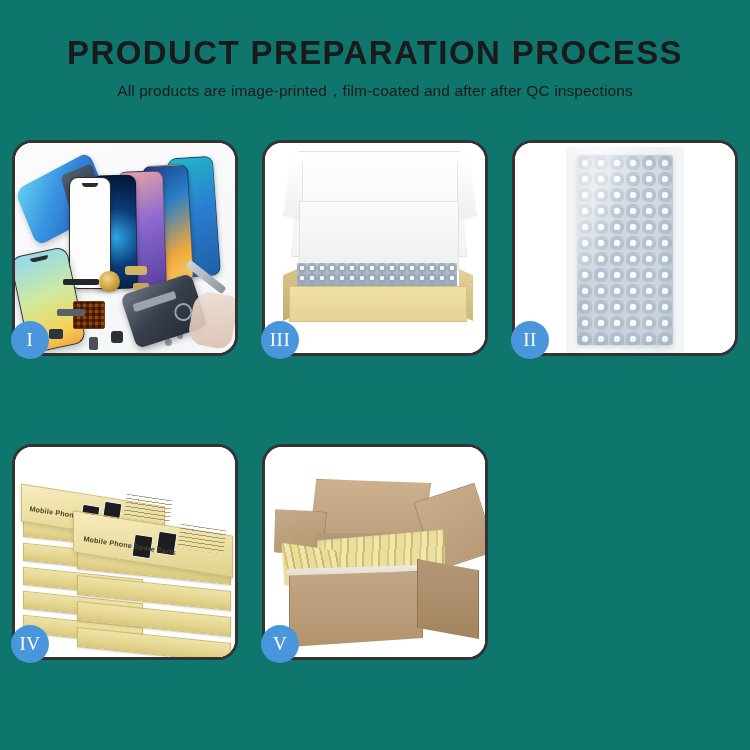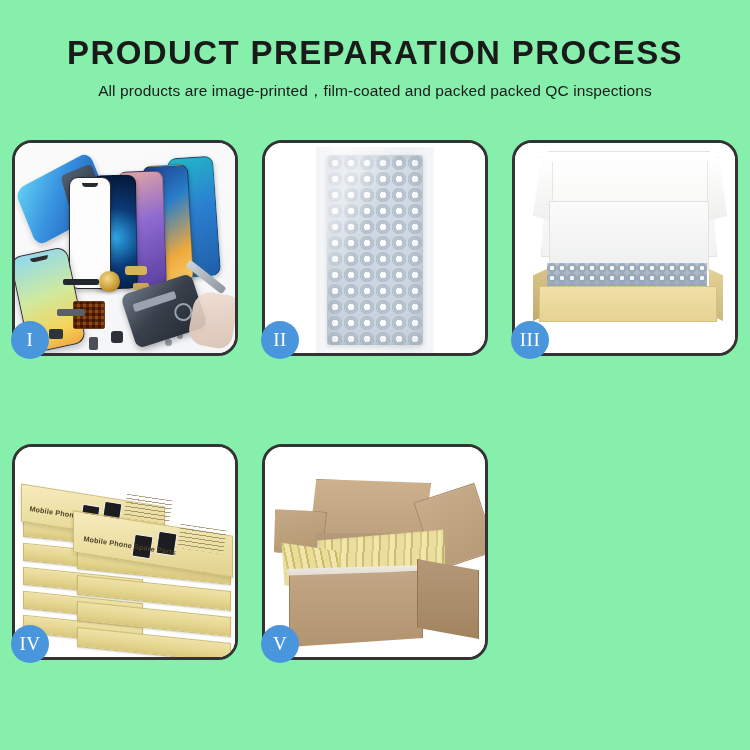--- a/index.html
+++ b/index.html
@@ -10,21 +10,21 @@
     width: 750px;
     height: 750px;
     background: #ffffff;
     font-family: "Liberation Sans", sans-serif;
     overflow: hidden;
   }
   .page {
     position: relative;
     width: 750px;
     height: 750px;
-    background: #86efac;
+    background: #0f766e;
   }
 
   
   .header {
     position: absolute;
     left: 0;
     top: 0;
     width: 750px;
     text-align: center;
   }
@@ -407,21 +407,21 @@
     transform: skewY(18deg);
   }
 </style>
 </head>
 <body>
 
 <div class="page">
 
   <div class="header">
     <h1 class="title">PRODUCT PREPARATION PROCESS</h1>
-    <p class="subtitle">All products are image-printed，film-coated and packed packed QC inspections</p>
+    <p class="subtitle">All products are image-printed，film-coated and after after QC inspections</p>
   </div>
 
   <div class="grid">
 
     <div class="panel">
       <div class="panel-inner p1">
         <div class="blue-film"></div>
         <div class="phone-fan">
           <div class="fanphone fp1"></div>
           <div class="fanphone fp2"></div>
@@ -443,39 +443,39 @@
         <div class="prt h"></div>
         <div class="prt i"></div>
         <div class="chassis"></div>
         <div class="tweezer"></div>
         <div class="hand"></div>
       </div>
       <div class="badge">I</div>
     </div>
 
     <div class="panel">
-      <div class="panel-inner p2">
-        <div class="wrap-bg"></div>
-        <div class="bubbles"></div>
-      </div>
-      <div class="badge">II</div>
-    </div>
-
-    <div class="panel">
       <div class="panel-inner p3">
         <div class="b3-lid"></div>
         <div class="b3-flapL"></div>
         <div class="b3-flapR"></div>
         <div class="b3-foam"></div>
         <div class="b3-bubbles"></div>
         <div class="b3-left"></div>
         <div class="b3-right"></div>
         <div class="b3-front"></div>
       </div>
       <div class="badge">III</div>
+    </div>
+
+    <div class="panel">
+      <div class="panel-inner p2">
+        <div class="wrap-bg"></div>
+        <div class="bubbles"></div>
+      </div>
+      <div class="badge">II</div>
     </div>
 
     <div class="panel">
       <div class="panel-inner p4">
         <div class="stackwrap">
           <div class="sbox sb-l1"></div>
           <div class="sbox sb-l2"></div>
           <div class="sbox sb-l3"></div>
           <div class="sbox sb-l4"></div>
           <div class="sbox sb-l5"></div>

